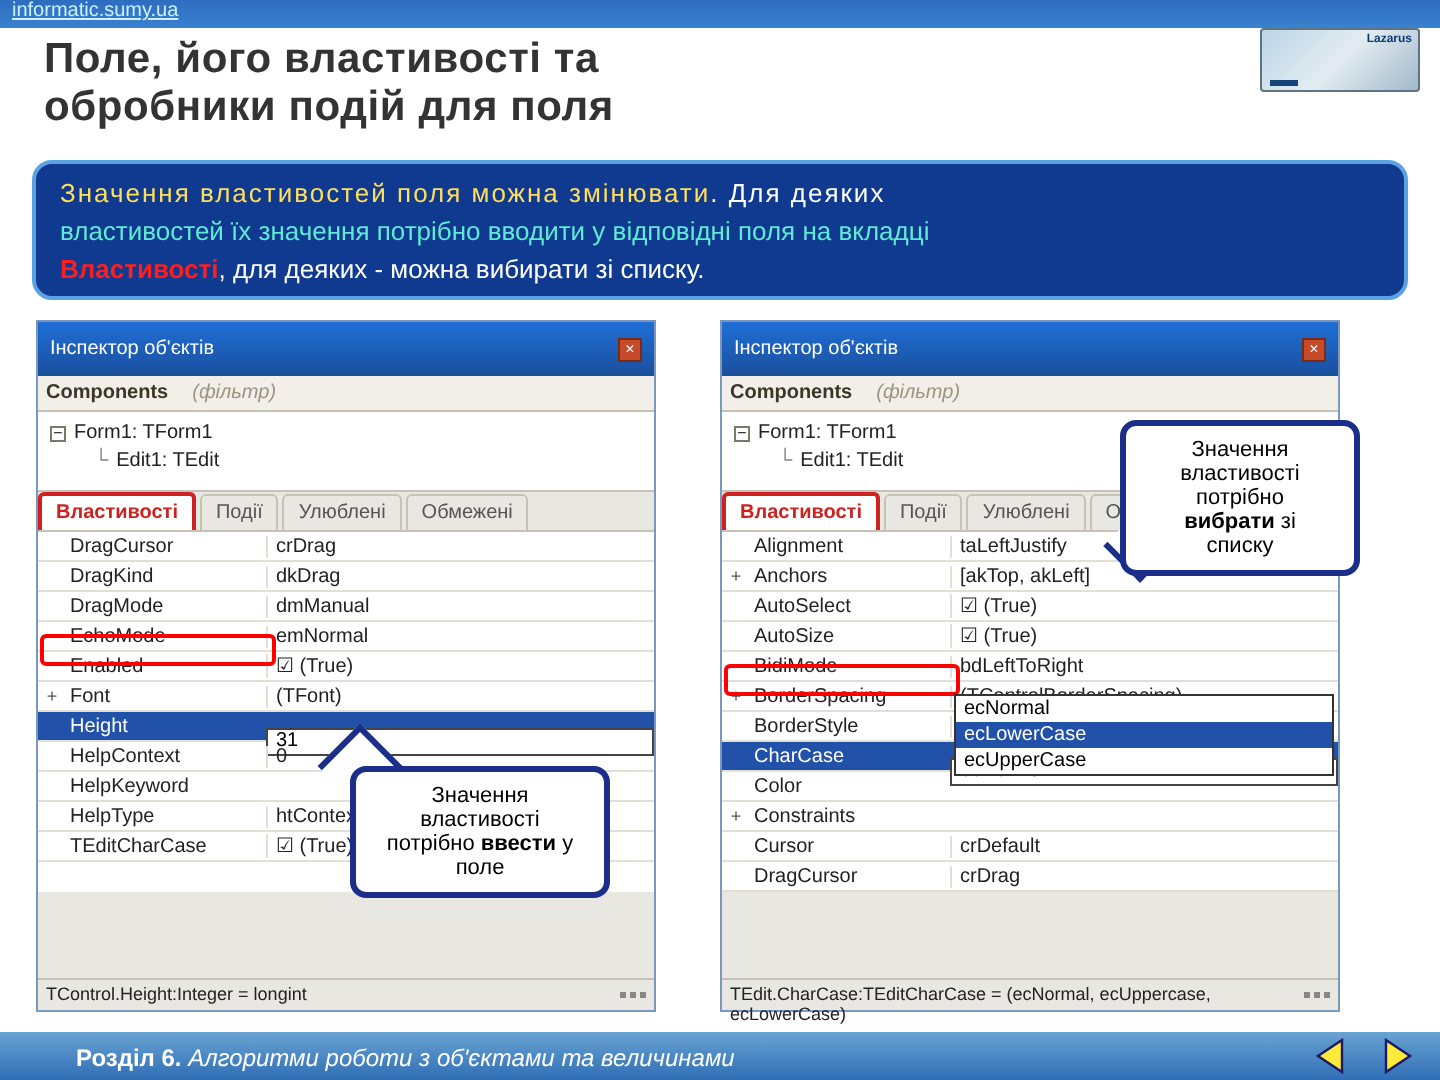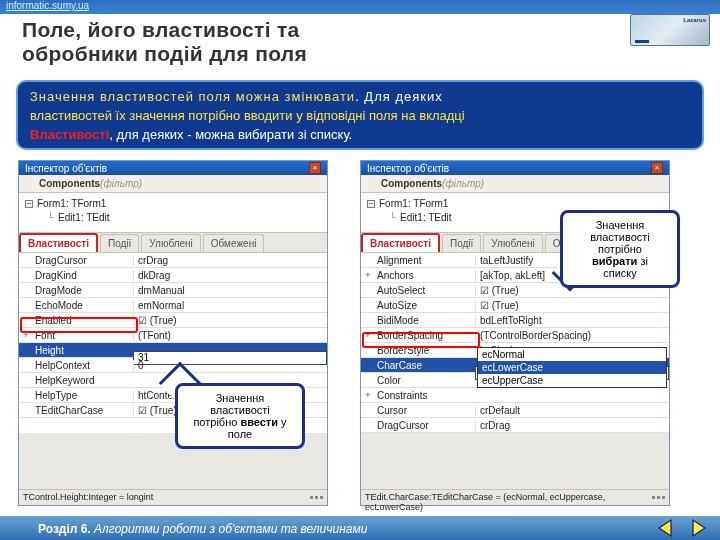--- a/index.html
+++ b/index.html
@@ -8,30 +8,30 @@
   .topbar{position:absolute;top:0;left:0;width:720px;height:14px;background:linear-gradient(to bottom,#2d6cbf,#3a82cf);}
   .site-link{position:absolute;top:0;left:6px;font-size:10px;color:#caf0ff;text-decoration:underline;}
   .title{position:absolute;top:18px;left:22px;font-size:21px;font-weight:bold;color:#333;line-height:1.15;letter-spacing:.3px;}
   .logo{position:absolute;top:14px;right:10px;width:80px;height:32px;background:linear-gradient(135deg,#bcd6e6 0,#e3ecf2 50%,#a2b9c9 100%);border:1px solid #5f7385;border-radius:2px;overflow:hidden;}
   .logo::after{content:"";position:absolute;left:4px;bottom:2px;width:14px;height:3px;background:#15437a;}
   .logo span{position:absolute;right:3px;top:2px;font-size:6px;color:#0a3b72;font-weight:bold;}
   .callout-blue{position:absolute;top:80px;left:16px;width:688px;height:70px;background:#103a8f;border-radius:10px;border:2px solid #5aa1e6;padding:6px 12px;}
   .callout-blue .line{font-size:13px;line-height:1.45;}
   .l1{color:#ffde5b;letter-spacing:1px;}
   .l1 .w{color:#fff;}
-  .l2{color:#fde047;}
+  .l2{color:#5eead4;}
   .l3 .red{color:#ff1e1e;font-weight:bold;}
   .l3{color:#fff;}
 
   .panel{position:absolute;width:310px;border:1px solid #7a97bf;background:#e9e7e1;font-size:10px;color:#222;}
   .panel.left{top:160px;left:18px;height:346px;}
   .panel.right{top:160px;left:360px;height:346px;}
-  .p-title{height:14px;background:linear-gradient(to bottom,#1e6fd6,#1b4f9e);color:#fff;font-size:10px;padding:2px 6px;display:flex;align-items:center;justify-content:space-between;}
+  .p-title{height:27px;background:linear-gradient(to bottom,#1e6fd6,#1b4f9e);color:#fff;font-size:10px;padding:2px 6px;display:flex;align-items:center;justify-content:space-between;}
   .p-xbtn{width:12px;height:12px;background:#c64b2b;border:1px solid #7a2b14;display:flex;align-items:center;justify-content:center;color:#fff;font-size:8px;line-height:1;}
-  .p-filter{height:18px;background:#f1efe8;border-bottom:1px solid #c7c2b4;display:flex;align-items:center;padding:0 20px;gap:0;}
+  .p-filter{height:18px;background:#f1efe8;border-bottom:1px solid #c7c2b4;display:flex;align-items:center;padding:0 4px;gap:12px;}
   .p-filter .lbl{font-weight:bold;color:#3a3729;}
   .p-filter .fil{color:#9a9482;font-style:italic;}
   .tree{height:40px;background:#fff;border-bottom:1px solid #c7c2b4;padding:4px 6px;line-height:1.4;}
   .tree .node{display:flex;align-items:center;gap:4px;}
   .tree .node.child{padding-left:22px;}
   .tree .dash{color:#888;}
   .box{width:8px;height:8px;border:1px solid #7a7a6a;background:#fff;font-size:8px;line-height:6px;text-align:center;}
   .tabs{height:20px;background:#e9e7e1;display:flex;align-items:flex-end;border-bottom:1px solid #c7c2b4;}
   .tab{padding:3px 7px;font-size:10px;color:#555;background:#e9e7e1;border:1px solid #c7c2b4;border-bottom:none;margin-right:2px;border-radius:3px 3px 0 0;}
   .tab.act{background:#fff;color:#c22;font-weight:bold;border:2px solid #c22;border-bottom:none;}

